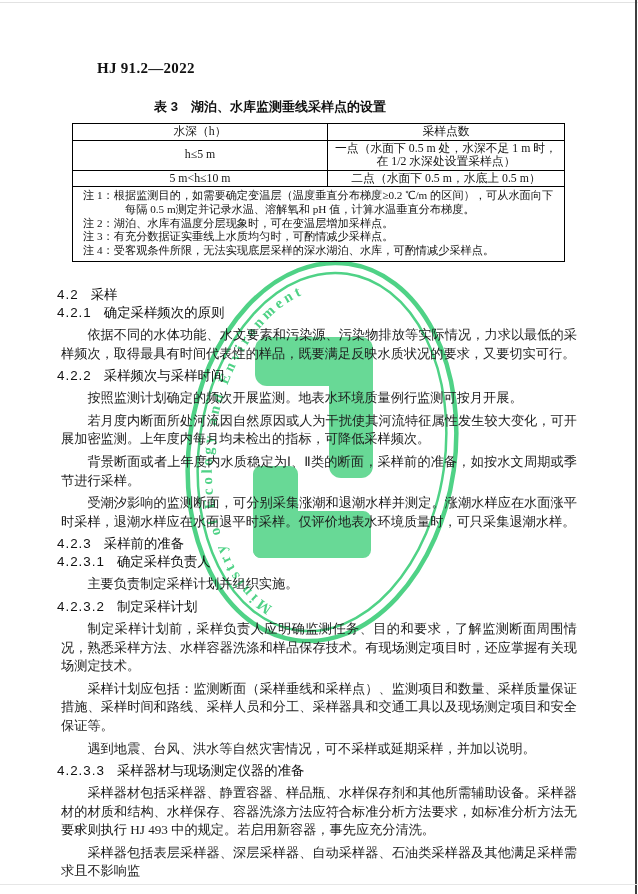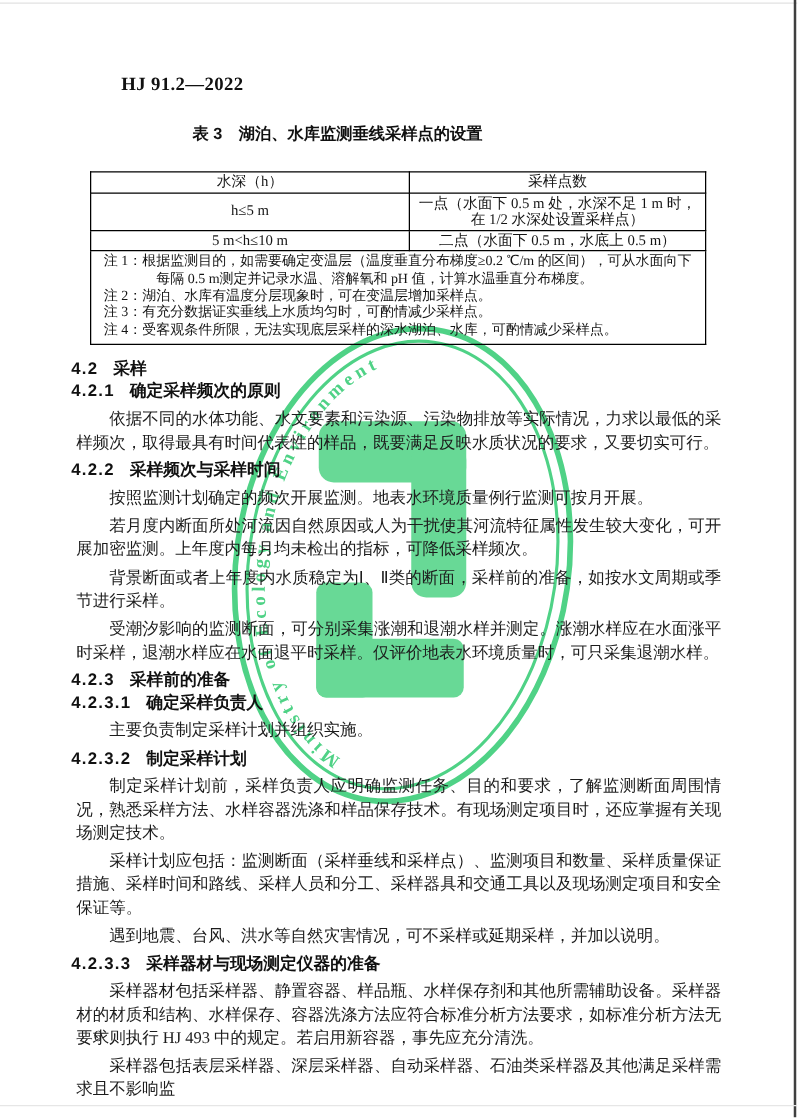--- a/index.html
+++ b/index.html
@@ -23,39 +23,39 @@
     font-family:"Liberation Serif", serif;
     font-weight:bold;font-size:15px;letter-spacing:.3px;color:#111;margin-left:40px;
   }
   .table-title{
     position:absolute;left:0;top:98px;width:540px;
     text-align:center;
     font-family:"Liberation Sans", sans-serif;
     font-weight:bold;font-size:13px;color:#111;
   }
   table.spec{
-    position:absolute;left:72px;top:137px;
+    position:absolute;left:72px;top:123px;
     width:493px;border-collapse:collapse;table-layout:fixed;
     font-size:11.8px;line-height:13.5px;color:#141414;
     background:transparent;
   }
   table.spec td{border:1px solid #000;padding:1px 6px;vertical-align:middle;}
   table.spec col.c1{width:255px;}
   .cell-center{text-align:center;}
   .cell-left{text-align:center;}
   .notes-cell{padding:2px 8px 3px 10px !important;font-size:11.2px;line-height:13.8px;}
   .note-line{padding-left:42px;text-indent:-42px;}
 
   .content{
     position:absolute;left:57px;top:286px;width:524px;
     font-size:13.2px;line-height:18.6px;text-align:justify;
   }
   .content h2{
     font-family:"Liberation Sans", sans-serif;
-    font-size:13.4px;line-height:18px;font-weight:bold;color:#111;
+    font-size:13.4px;line-height:18px;font-weight:normal;color:#111;
     margin:0;text-align:left;
   }
   .content h2 .sec-no{margin-right:12px;letter-spacing:1px;}
   .content p{margin:4px;text-indent:2em;}
   .mt14{margin-top:14px;} .mt9{margin-top:9px;}
   .mt8{margin-top:8px;} .mt6{margin-top:6px;} .mt5{margin-top:5px;} .mt3{margin-top:3px;}
 
   .page-number{
     position:absolute;left:75px;top:822px;
     font-size:12.5px;color:#222;

